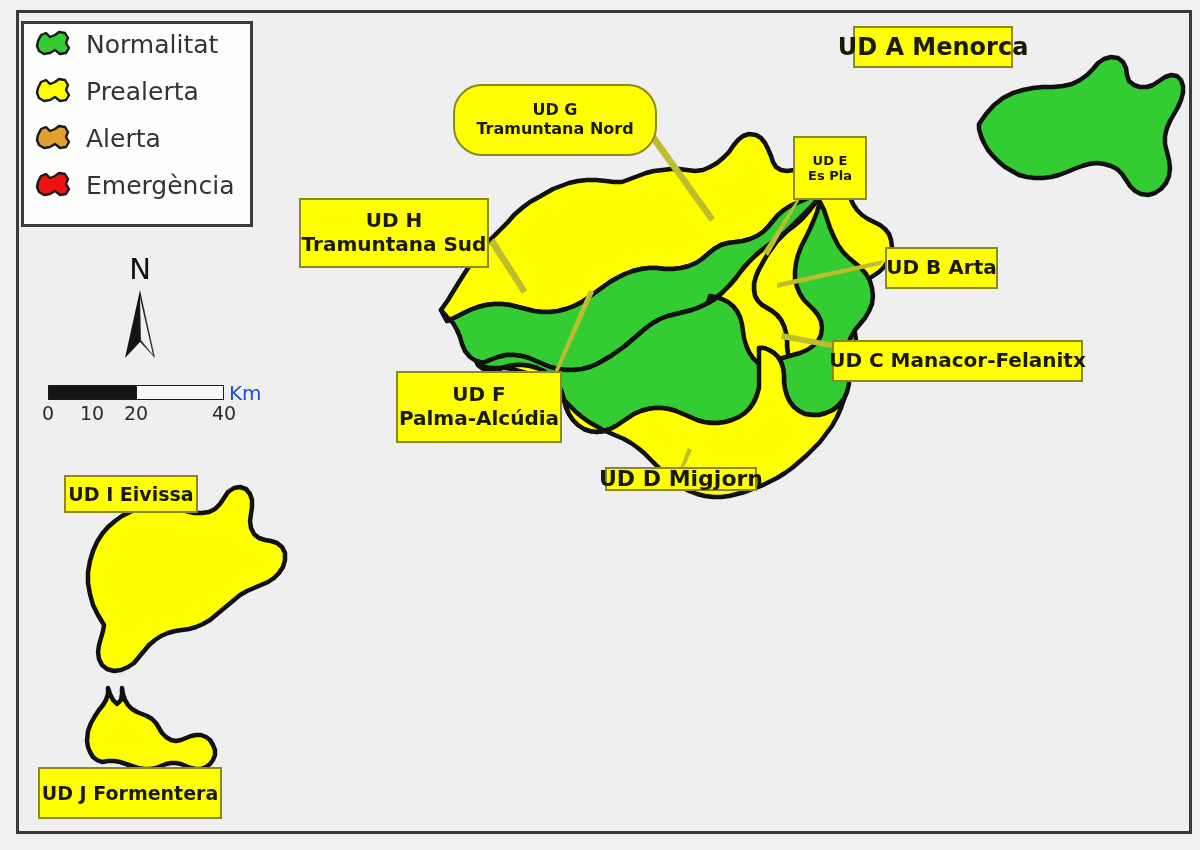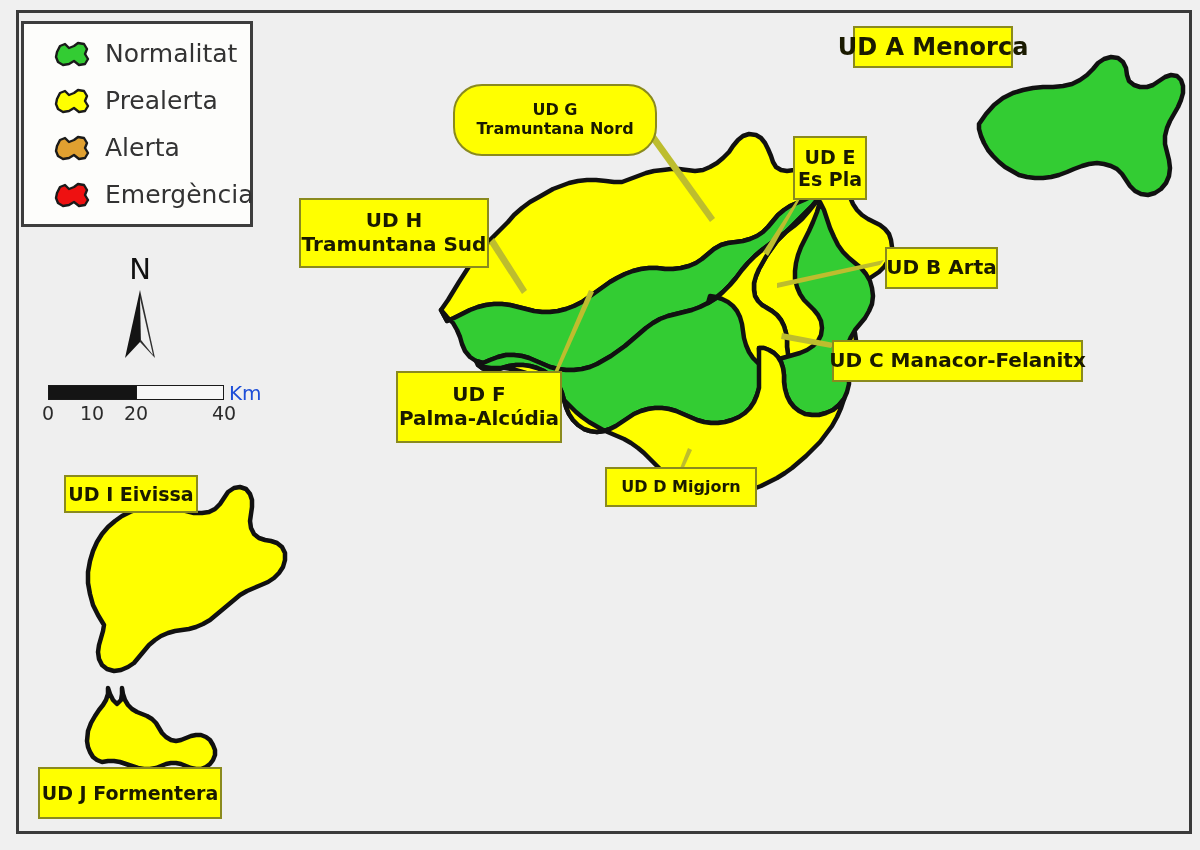--- a/index.html
+++ b/index.html
@@ -29,23 +29,22 @@
     position: absolute;
     left: 21px; top: 21px;
     width: 232px; height: 206px;
     background: #fdfdfb;
     border: 3px solid #3d3d3d;
     padding: 6px 0 0 0;
     z-index: 40;
   }
   .legend-row {
     display: flex;
-    align-items: center;
     height: 47px;
-    padding-left: 28px;
+    padding-left: 9px;
   }
   .legend-swatch {
     width: 40px; height: 26px;
     flex: 0 0 40px;
     margin-right: 13px;
     display: block;
   }
   .legend-label {
     font-size: 25px;
     color: #333333;
@@ -349,21 +348,21 @@
 
   <div class="callout" style="left:853px; top:26px;  width:160px; height:42px; font-size:24px;">
     <span>UD A Menorca</span>
   </div>
 
   <div class="callout" style="left:453px; top:84px;  width:204px; height:72px; font-size:16px;border-radius:29px;">
     <span>UD G</span>
     <span>Tramuntana Nord</span>
   </div>
 
-  <div class="callout" style="left:793px; top:136px; width:74px;  height:64px; font-size:19px;">
+  <div class="callout" style="left:793px; top:136px; width:74px;  height:64px; font-size:13px;">
     <span>UD E</span>
     <span>Es Pla</span>
   </div>
 
   <div class="callout" style="left:299px; top:198px; width:190px; height:70px; font-size:20px;">
     <span>UD H</span>
     <span>Tramuntana Sud</span>
   </div>
 
   <div class="callout" style="left:885px; top:247px; width:113px; height:42px; font-size:20px;">
@@ -372,21 +371,21 @@
 
   <div class="callout" style="left:832px; top:340px; width:251px; height:42px; font-size:20px;">
     <span>UD C Manacor-Felanitx</span>
   </div>
 
   <div class="callout" style="left:396px; top:371px; width:166px; height:72px; font-size:20px;">
     <span>UD F</span>
     <span>Palma-Alcúdia</span>
   </div>
 
-  <div class="callout" style="left:605px; top:467px; width:152px; height:40px; font-size:16px;">
+  <div class="callout" style="left:605px; top:467px; width:152px; height:24px; font-size:22px;">
     <span>UD D Migjorn</span>
   </div>
 
   <div class="callout" style="left:64px;  top:475px; width:134px; height:38px; font-size:19px;">
     <span>UD I Eivissa</span>
   </div>
 
   <div class="callout" style="left:38px;  top:767px; width:184px; height:52px; font-size:19px;">
     <span>UD J Formentera</span>
   </div>

